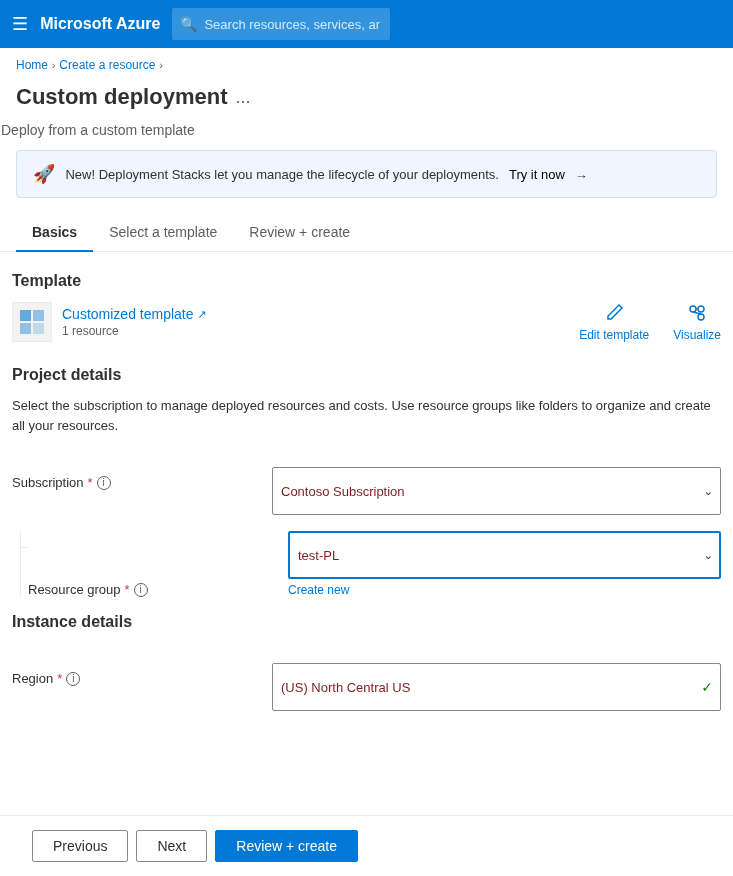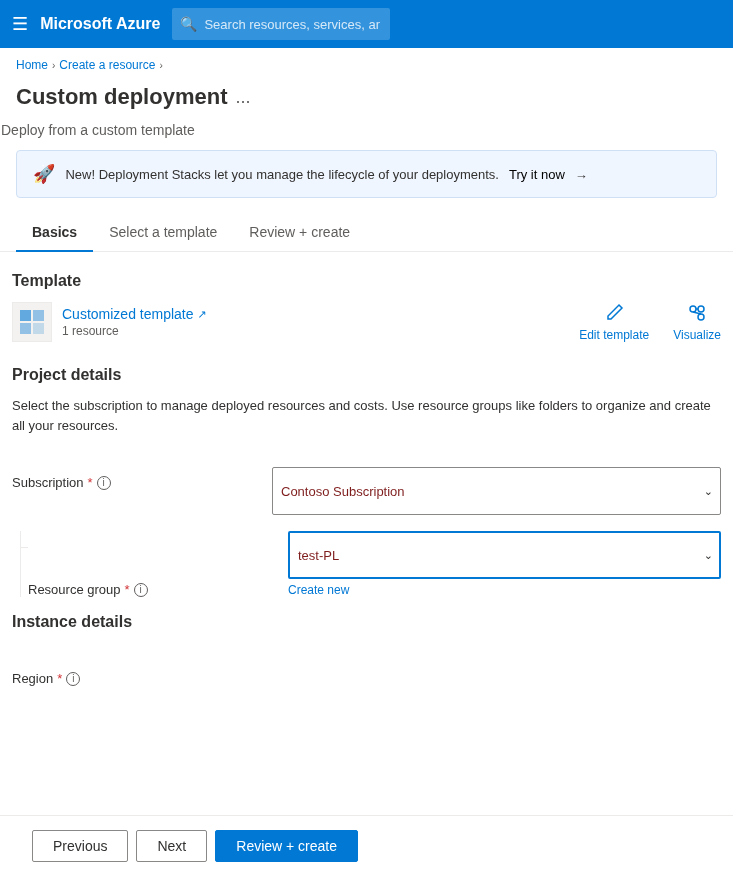--- a/index.html
+++ b/index.html
@@ -358,20 +358,28 @@
   </div>
 
   <div class="section-title">Instance details</div>
 
   <div class="form-row">
     <div class="form-label-wrap">
       <span>Region</span>
       <span class="required">*</span>
       <span class="info-icon">i</span>
     </div>
+    <div class="form-control-wrap">
+      <div class="select-wrapper with-check">
+        <select>
+          <option>(US) North Central US</option>
+        </select>
+        <span class="chev-check">✓</span>
+      </div>
+    </div>
   </div>
 
 </div>
 
 <div class="spacer"></div>
 
 <div class="bottom-bar">
   <button class="btn">Previous</button>
   <button class="btn">Next</button>
   <button class="btn btn-primary">Review + create</button>

